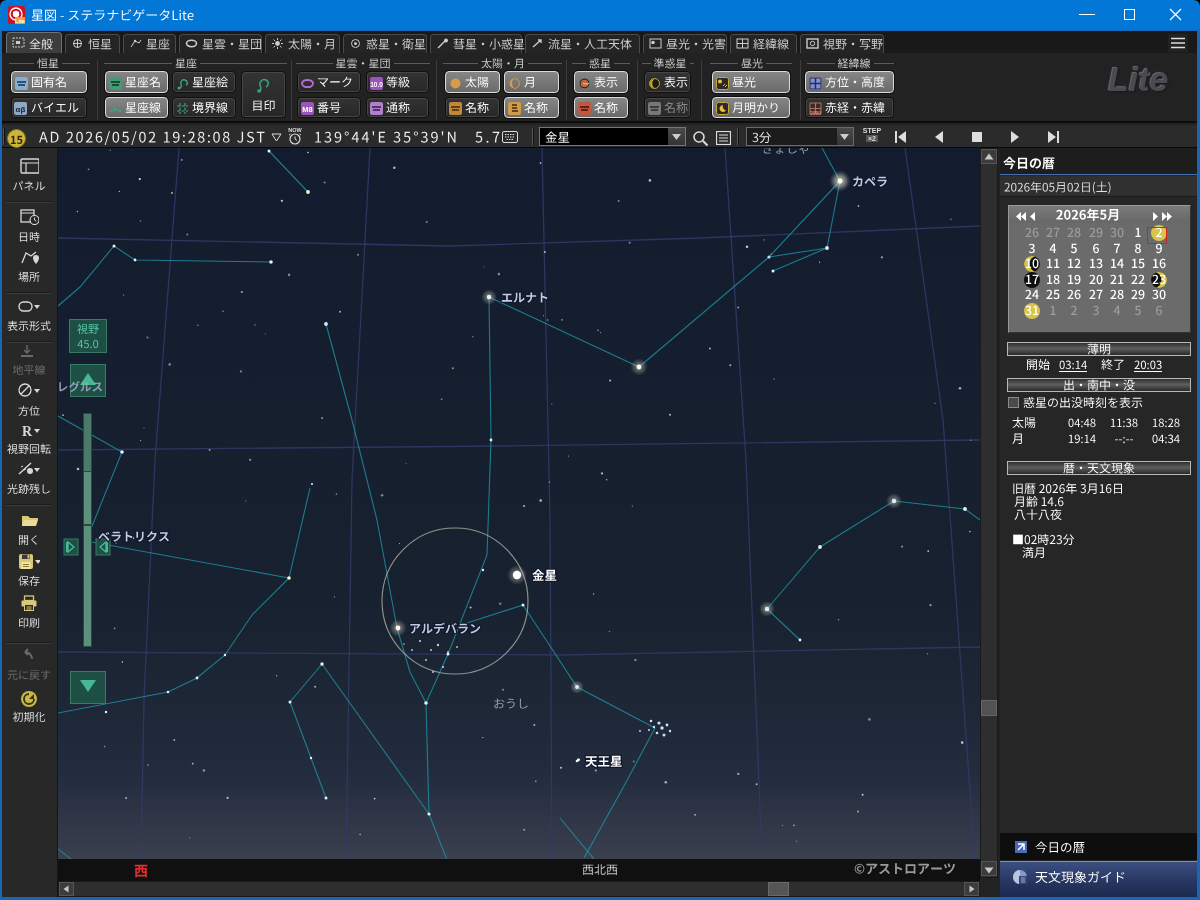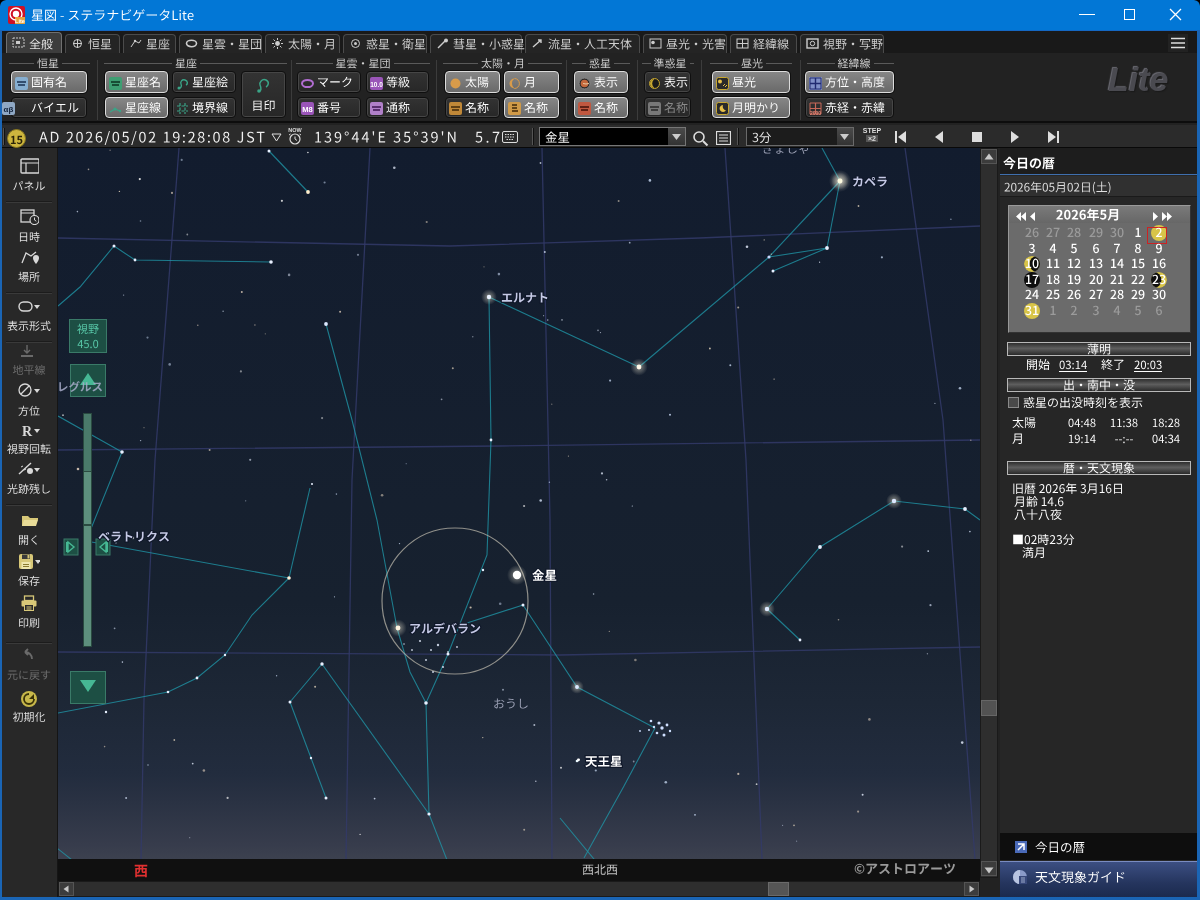--- a/index.html
+++ b/index.html
@@ -317,21 +317,21 @@
     <div class="" style="left:566px;top:60px;width:1px;height:60px;background:#161616;border-right:1px solid #3c3c3c"></div>
     <div class="" style="left:637px;top:60px;width:1px;height:60px;background:#161616;border-right:1px solid #3c3c3c"></div>
     <div class="" style="left:701px;top:60px;width:1px;height:60px;background:#161616;border-right:1px solid #3c3c3c"></div>
     <div class="" style="left:800px;top:60px;width:1px;height:60px;background:#161616;border-right:1px solid #3c3c3c"></div>
     <div class="btn-a" style="left:11px;top:71px;width:76px;height:22px"></div>
     <div style="position:absolute;left:15px;top:75.5px"><svg width="13" height="13" viewBox="0 0 13 13">
         <rect width="13" height="13" rx="2" fill="#86aed0"></rect>
         <path d="M2 5h9M3 8h7" stroke="#1a3050" stroke-width="1.6"></path>
       </svg></div>
     <div class="btn" style="left:11px;top:97px;width:76px;height:21px"></div>
-    <div style="position:absolute;left:2px;top:101px"><svg width="13" height="13" viewBox="0 0 13 13">
+    <div style="position:absolute;left:14px;top:101px"><svg width="13" height="13" viewBox="0 0 13 13">
         <rect width="13" height="13" rx="2" fill="#8fa8c4"></rect>
         <text x="6.5" y="9.5" font-size="8" font-family="Liberation Sans" font-weight="bold" fill="#14243c" text-anchor="middle">αβ</text>
       </svg></div>
     <div class="btn-a" style="left:105px;top:71px;width:63px;height:22px"></div>
     <div style="position:absolute;left:109px;top:75.5px"><svg width="13" height="13" viewBox="0 0 13 13">
         <rect width="13" height="13" rx="2" fill="#3e9e72"></rect>
         <path d="M2 5h9M3 8h7" stroke="#0c3422" stroke-width="1.6"></path>
       </svg></div>
     <div class="btn" style="left:172px;top:71px;width:64px;height:22px"></div>
     <div style="position:absolute;left:176px;top:75.5px"><svg width="13" height="13" viewBox="0 0 13 13">

